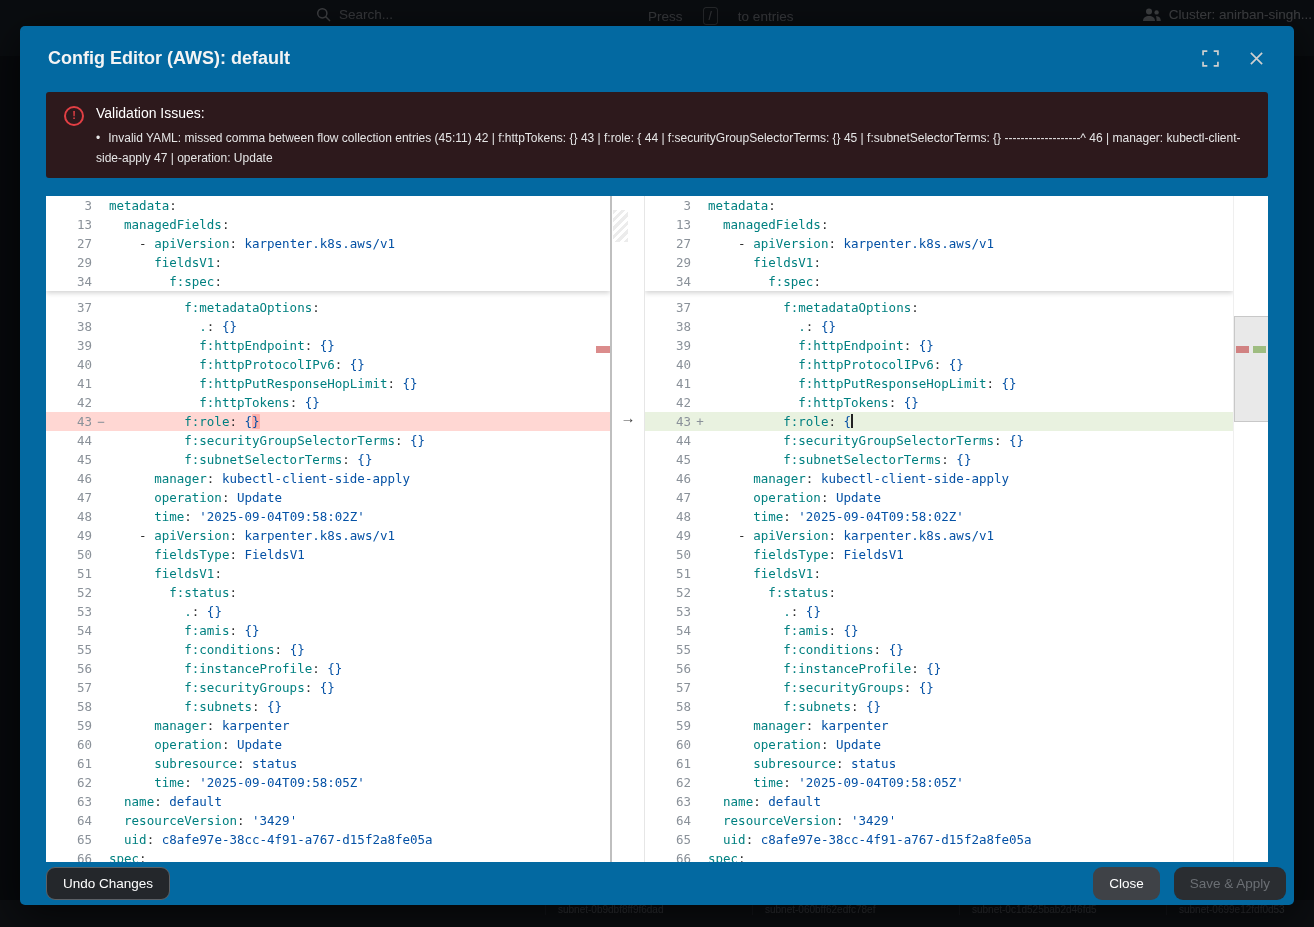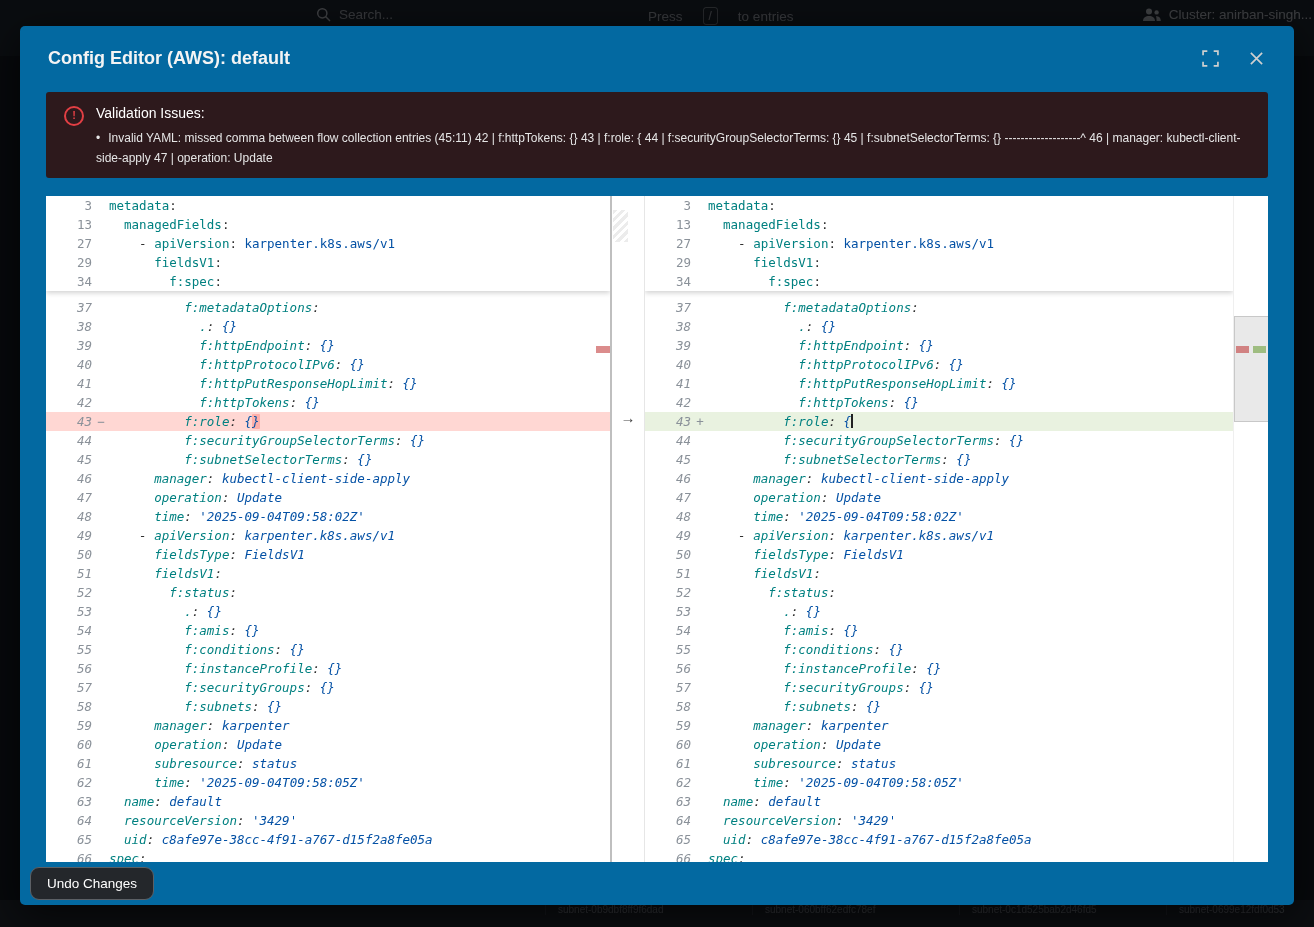--- a/index.html
+++ b/index.html
@@ -49,21 +49,21 @@
   #pane-left{left:0;width:564px;}
   #pane-right{left:599px;width:588px;}
   .sash{position:absolute;left:564px;top:0;width:35px;height:100%;background:#ffffff;
     border-left:2px solid #bfbfbf;border-right:1px solid #e6e6e6;box-sizing:border-box;}
   .hatch{position:absolute;left:567px;top:14px;width:15px;height:32px;
     background:repeating-linear-gradient(135deg,#ececec 0 3px,#ffffff 3px 6px);}
   .revert{position:absolute;left:566px;top:212px;width:32px;height:19px;background:none;border:none;
     color:#444;font-size:15px;line-height:19px;text-align:center;cursor:pointer;padding:0;}
 
   .sticky{position:relative;z-index:3;background:#ffffff;box-shadow:0 2px 5px rgba(0,0,0,.18);}
-  .code-body{padding-top:7px;font-style:italic;}
+  .code-body{padding-top:7px;}
   .crow{display:flex;height:19px;line-height:19px;
     font-family:"DejaVu Sans Mono","Liberation Mono",monospace;font-size:12.5px;}
   .lnum{width:46px;flex:none;text-align:right;color:#8a9199;padding-right:1px;}
   .lsign{width:16px;flex:none;text-align:center;color:#8a9199;}
   .ltext{flex:1;white-space:pre;color:#1f1f1f;overflow:hidden;}
   .tk{color:#008080;}
   .tv{color:#0451a5;}
   .tp{color:#303030;}
   .crow.removed{background:#ffd7d3;}
   .crow.removed .chr{background:#ffb0aa;border-radius:1px;}
@@ -73,21 +73,21 @@
   
   .lruler{position:absolute;left:550px;top:0;width:14px;height:100%;}
   .lruler .mark-del{position:absolute;left:0;top:150px;width:14px;height:7px;background:rgba(190,45,45,.55);}
   .ruler{position:absolute;left:1187px;top:0;width:35px;height:100%;border-left:1px solid #efefef;}
   .ruler .slider{position:absolute;left:0;top:120px;width:100%;height:106px;
     background:rgba(120,120,120,.16);border:1px solid rgba(0,0,0,.14);box-sizing:border-box;}
   .ruler .mark-del{position:absolute;left:2px;top:150px;width:13px;height:7px;background:rgba(190,45,45,.55);}
   .ruler .mark-add{position:absolute;left:19px;top:150px;width:13px;height:7px;background:rgba(110,160,60,.6);}
 
   
-  .modal-footer{position:absolute;left:0;right:0;bottom:0;height:30px;padding-left:15px;}
+  .modal-footer{position:absolute;left:16px;right:0;bottom:0;height:30px;padding-left:15px;}
   .btn{height:33px;border-radius:9px;font-size:13.5px;padding:0 16px;cursor:pointer;
     font-family:"Liberation Sans",sans-serif;}
   .btn-undo{position:absolute;left:10px;bottom:5px;background:#24272b;border:1px solid #5c6065;color:#ffffff;}
   .footer-right{position:absolute;right:8px;bottom:5px;display:flex;gap:14px;}
   .btn-close{background:#3f4247;border:none;color:#ffffff;}
   .btn-save{background:#2a2d31;border:none;color:#6b6f74;cursor:default;}
 </style>
 </head>
 <body>
 
@@ -526,14 +526,18 @@
       </div>
     <div class="ruler">
       <div class="slider"></div>
       <div class="mark-del"></div>
       <div class="mark-add"></div>
     </div>
   </div>
 
   <div class="modal-footer">
     <button class="btn btn-undo">Undo Changes</button>
+    <div class="footer-right">
+      <button class="btn btn-close">Close</button>
+      <button class="btn btn-save" disabled="" aria-disabled="true">Save &amp; Apply</button>
+    </div>
   </div>
 </div>
 
 </body></html>

